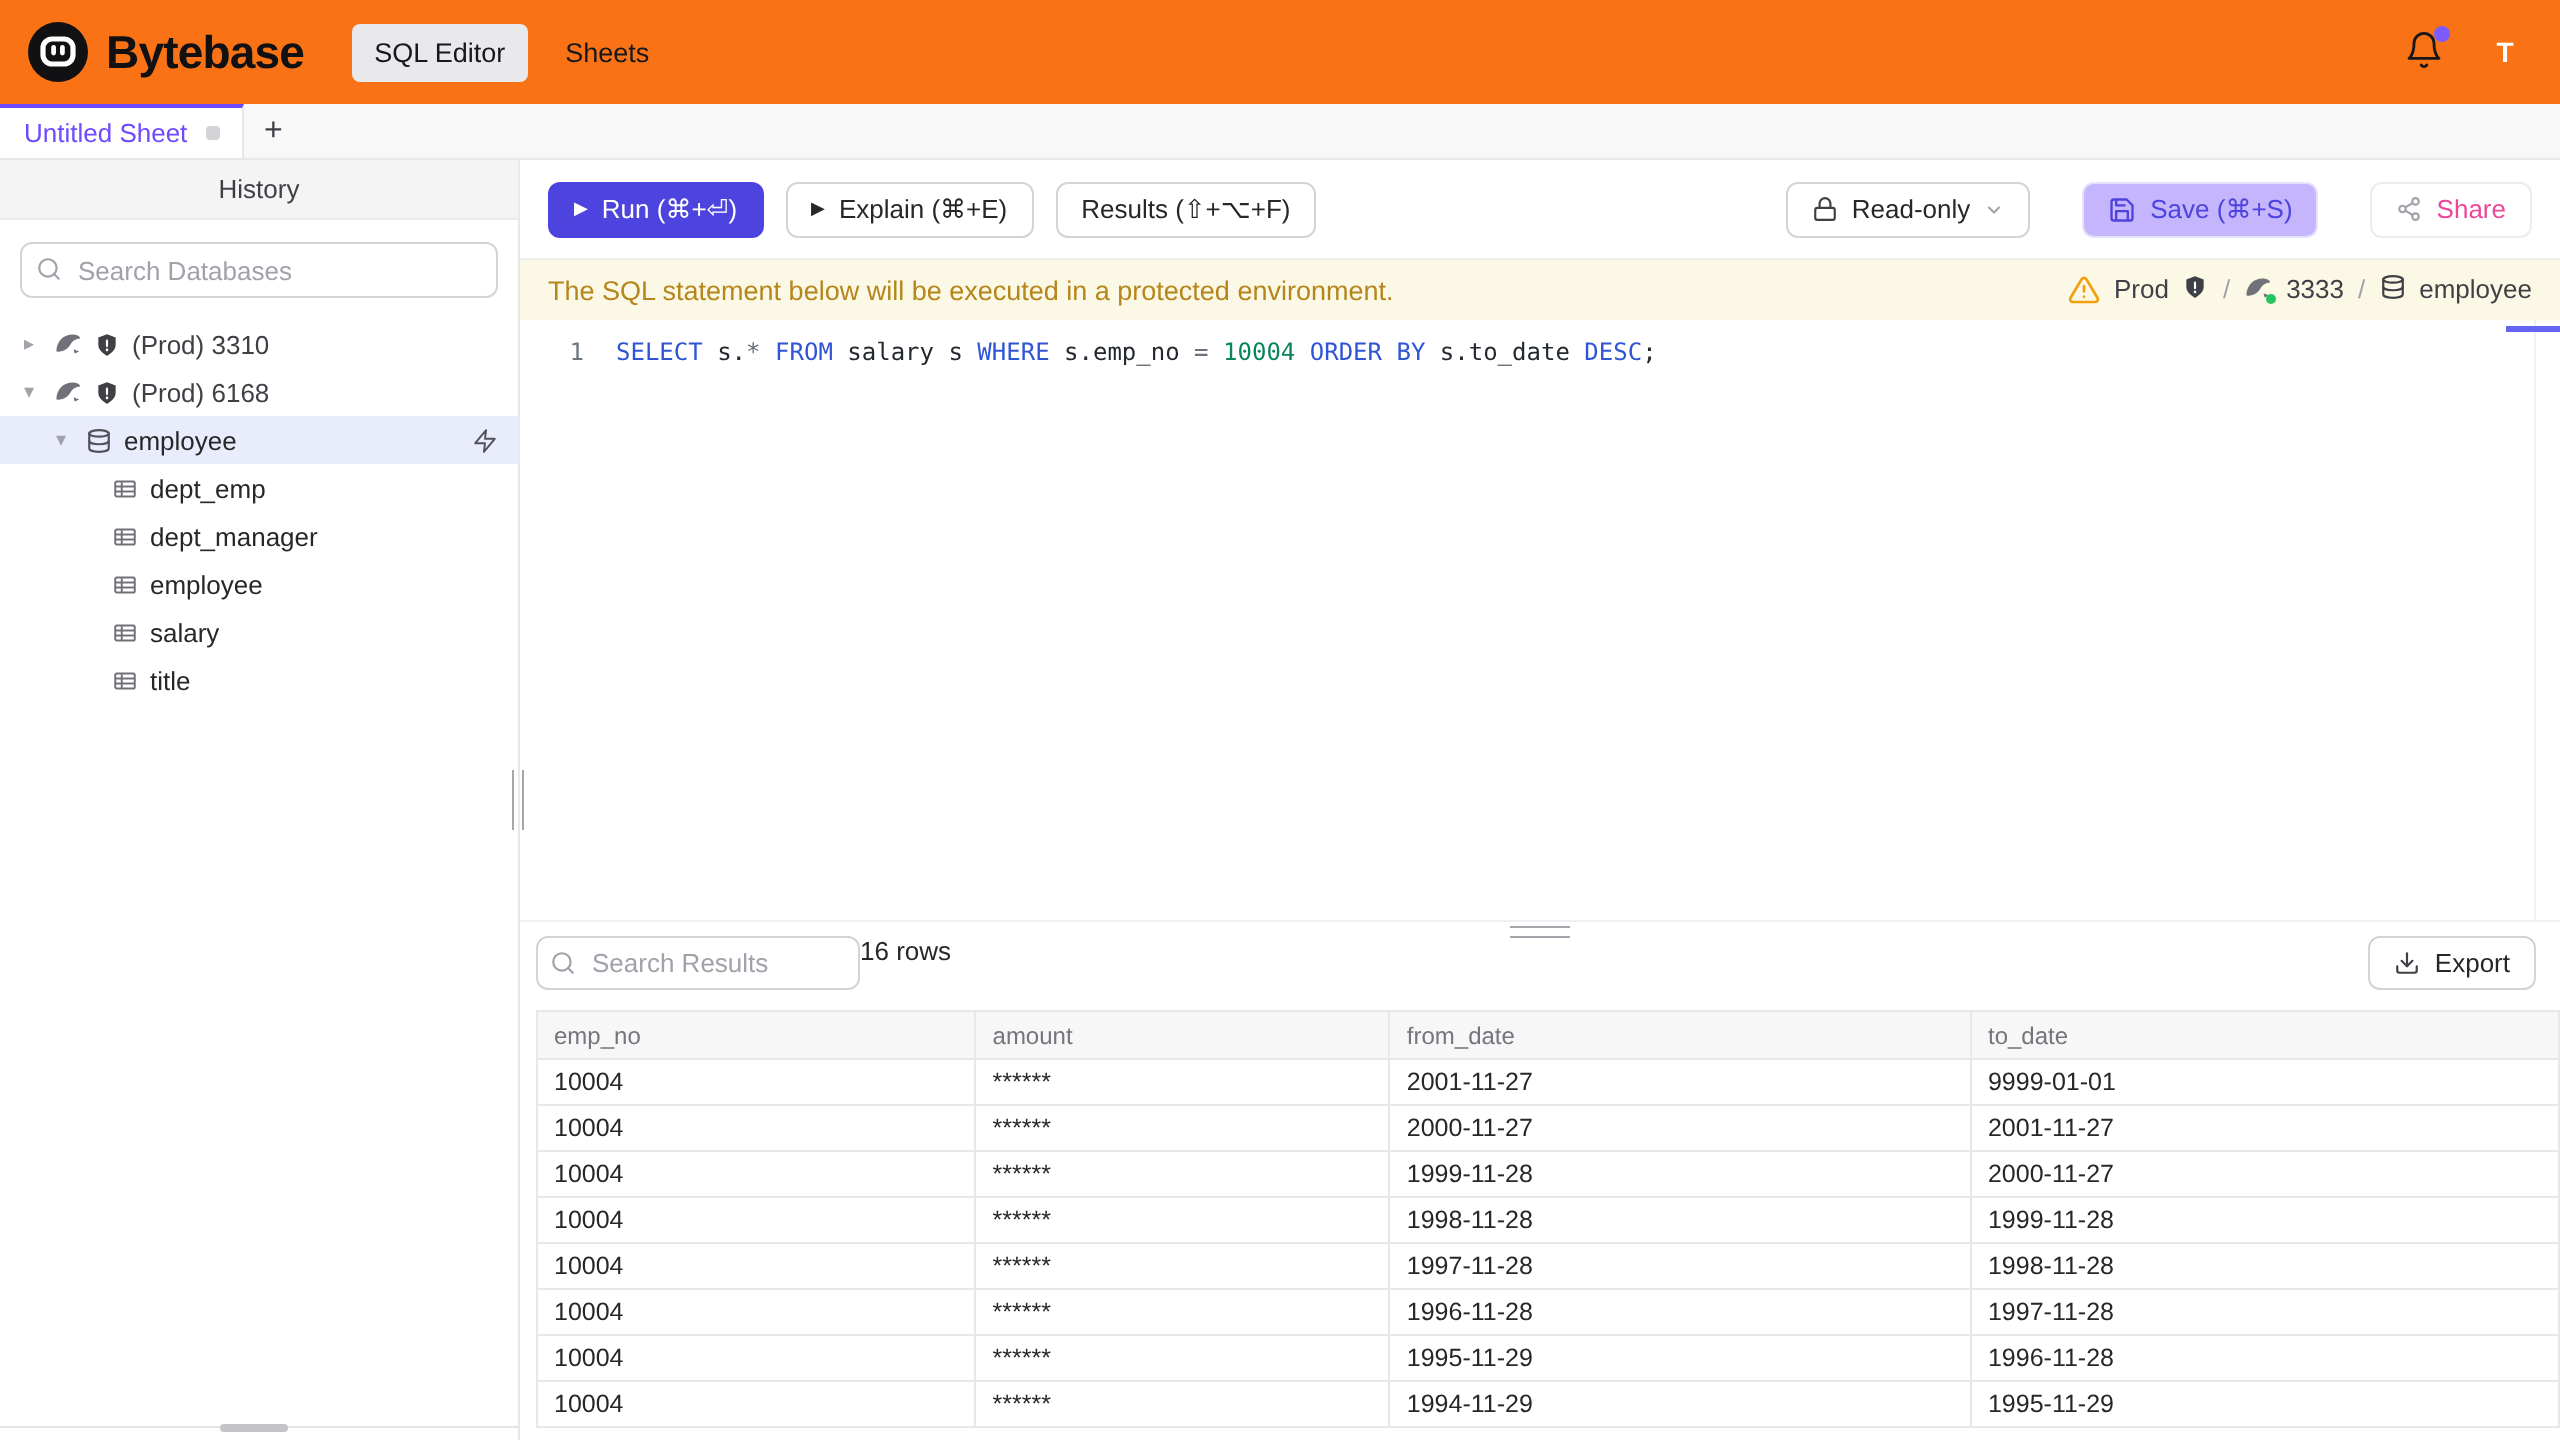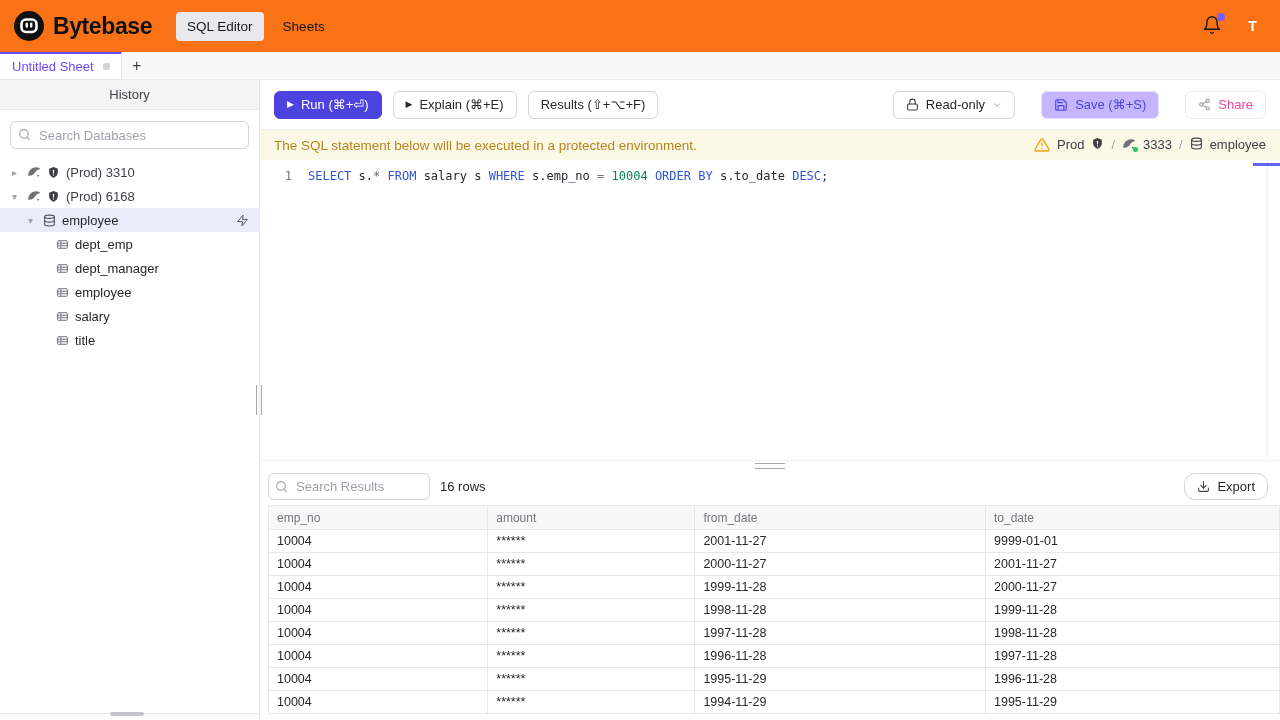--- a/index.html
+++ b/index.html
@@ -95,28 +95,28 @@
   .editor-vline { position:absolute; top:0; bottom:0; right:12px; width:1px; background:#f0f0f2; }
   .overview-mark { position:absolute; top:3px; right:0; width:27px; height:3px; background:#6366f1; }
 
   
   .split-handle { height:8px; flex:none; position:relative; border-top:1px solid #f0f0f2; cursor:row-resize; }
   .h-grip { position:absolute; left:50%; top:2px; transform:translateX(-50%); width:30px; height:6px;
     border-top:1px solid #a6a6ad; border-bottom:1px solid #a6a6ad; }
 
   
   .results { height:252px; flex:none; display:flex; flex-direction:column; overflow:hidden; }
-  .results-header { height:37px; flex:none; display:flex; align-items:center; padding:0 12px 0 8px; gap:10px; }
+  .results-header { height:37px; flex:none; display:flex; align-items:flex-start; padding:0 12px 0 8px; }
   .results-search-wrap { position:relative; width:162px; flex:none; }
   .results-search { width:100%; height:27px; border:1px solid #d4d4d8; border-radius:6px;
     padding:0 8px 0 27px; font-size:13px; color:#3f3f46; outline:none; font-family:inherit; }
   .results-search::placeholder { color:#a1a1aa; }
   .results-search-glyph { position:absolute; left:7px; top:7px; }
   .row-count { font-size:13px; color:#27272a; }
-  .btn-export { margin-left:auto; height:27px;border-radius:11px; }
+  .btn-export { margin-left:auto; height:27px; }
   .results-table { margin-left:8px; border-collapse:collapse; table-layout:fixed; }
   .results-table th { background:#f7f7f8; border:1px solid #e8e8ea; font-weight:400; color:#75757d;
     font-size:12px; text-align:left; padding:4px 8px; height:24px; white-space:nowrap; }
   .results-table td { border:1px solid #e8e8ea; font-size:12.5px; color:#27272a;
     padding:4px 8px; height:23px; white-space:nowrap; }
   .col-0 { width:52px; } .col-1 { width:57px; } .col-2 { width:75px; } .col-3 { width:70px; }
 </style>
 </head>
 <body>
 

